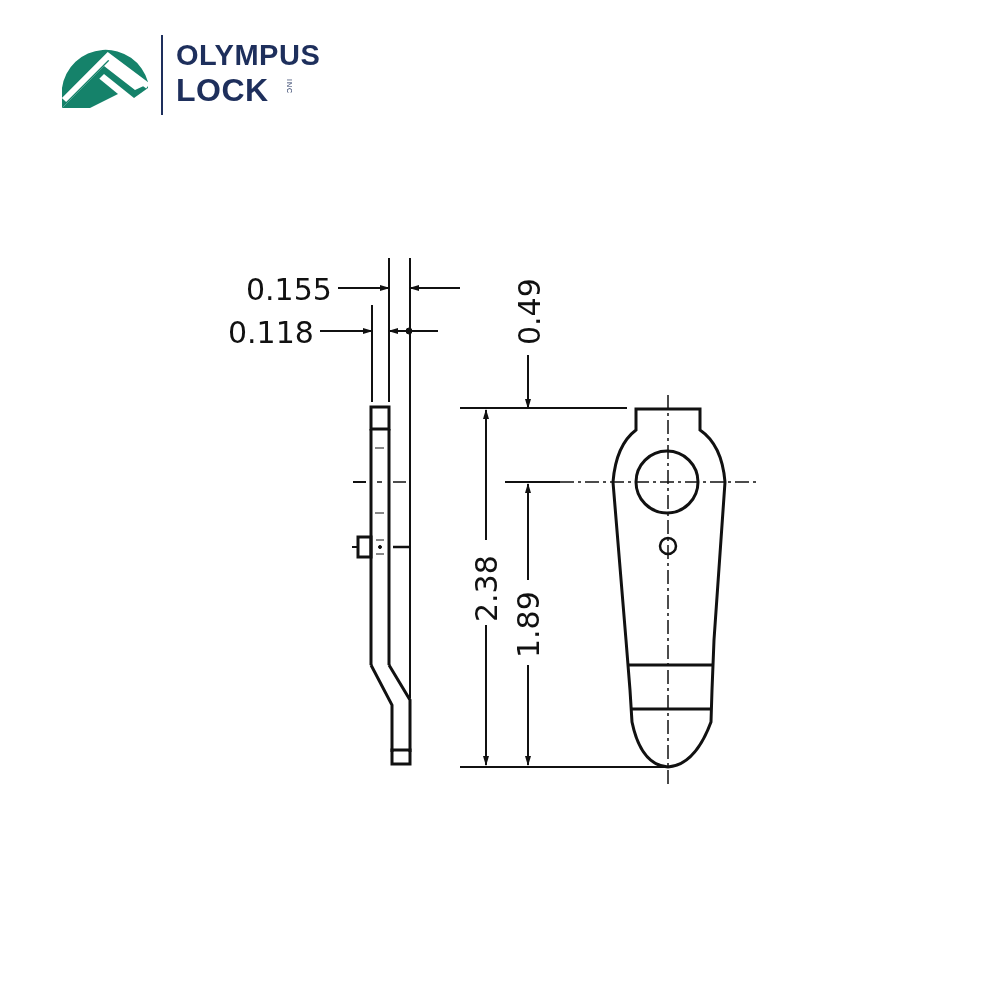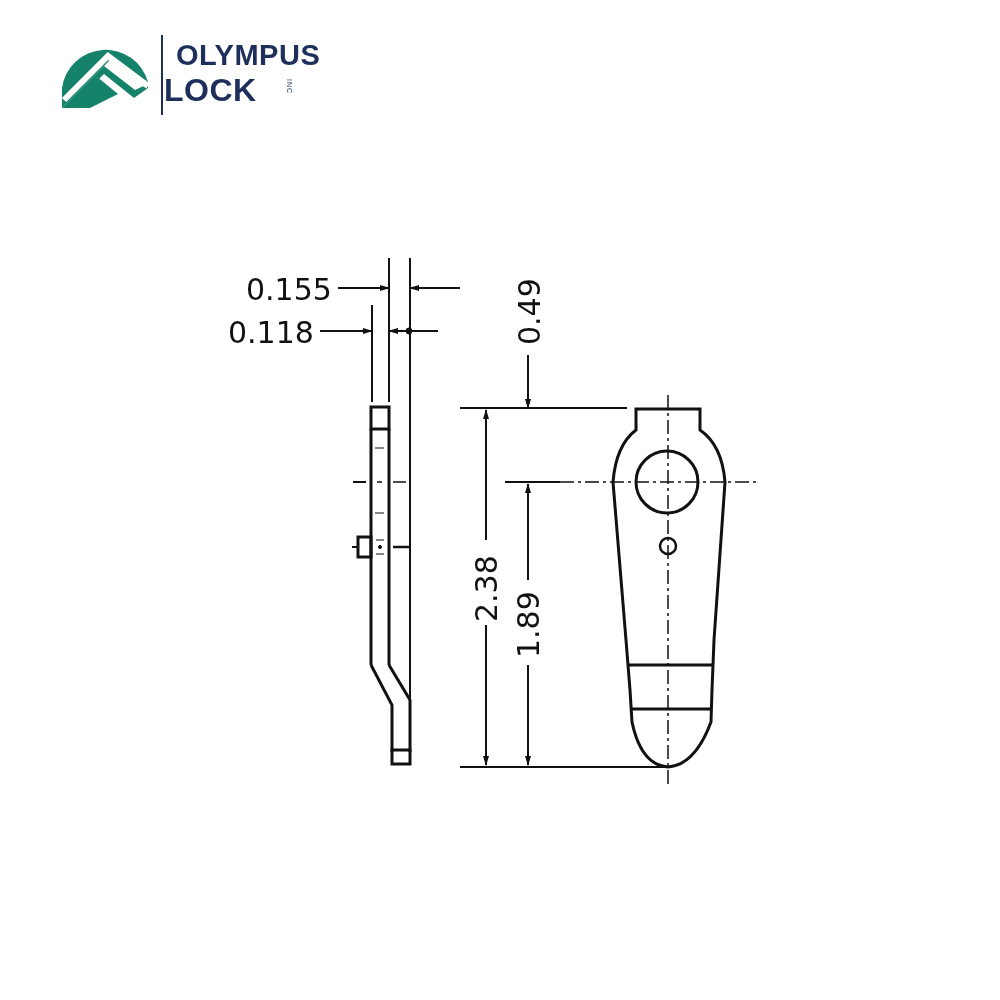--- a/index.html
+++ b/index.html
@@ -1,20 +1,20 @@
 <!DOCTYPE html>
 <html><head>
 <meta charset="utf-8">
 <style>
   html, body { margin:0; padding:0; background:#ffffff; }
   body { width:1000px; height:1000px; position:relative; overflow:hidden; font-family:"DejaVu Sans", sans-serif; }
   .logo { position:absolute; left:58px; top:35px; width:310px; height:85px; }
   .brand-text { position:absolute; font-family:"Liberation Sans", sans-serif; font-weight:bold; color:#1e2f5c; letter-spacing:0.5px; }
   .brand-line1 { left:176px; top:37px; font-size:29px; line-height:36px; }
-  .brand-line2 { left:164px; top:72px; font-size:32px; line-height:36px; }
+  .brand-line2 { left:176px; top:72px; font-size:32px; line-height:36px; }
   .brand-inc { position:absolute; left:286px; top:79px; font-size:7px; color:#1e2f5c; writing-mode:vertical-rl; letter-spacing:1px; font-family:"Liberation Sans", sans-serif; }
   .divider { position:absolute; left:161px; top:35px; width:2px; height:80px; background:#1e2f5c; }
   svg.drawing { position:absolute; left:0; top:0; }
   .dim-text { font-family:"DejaVu Sans", sans-serif; font-size:30px; fill:#111; }
 </style>
 </head>
 <body>
 
 <div class="logo"></div>
 <svg class="drawing" width="1000" height="1000" viewBox="0 0 1000 1000" style="pointer-events:none">

